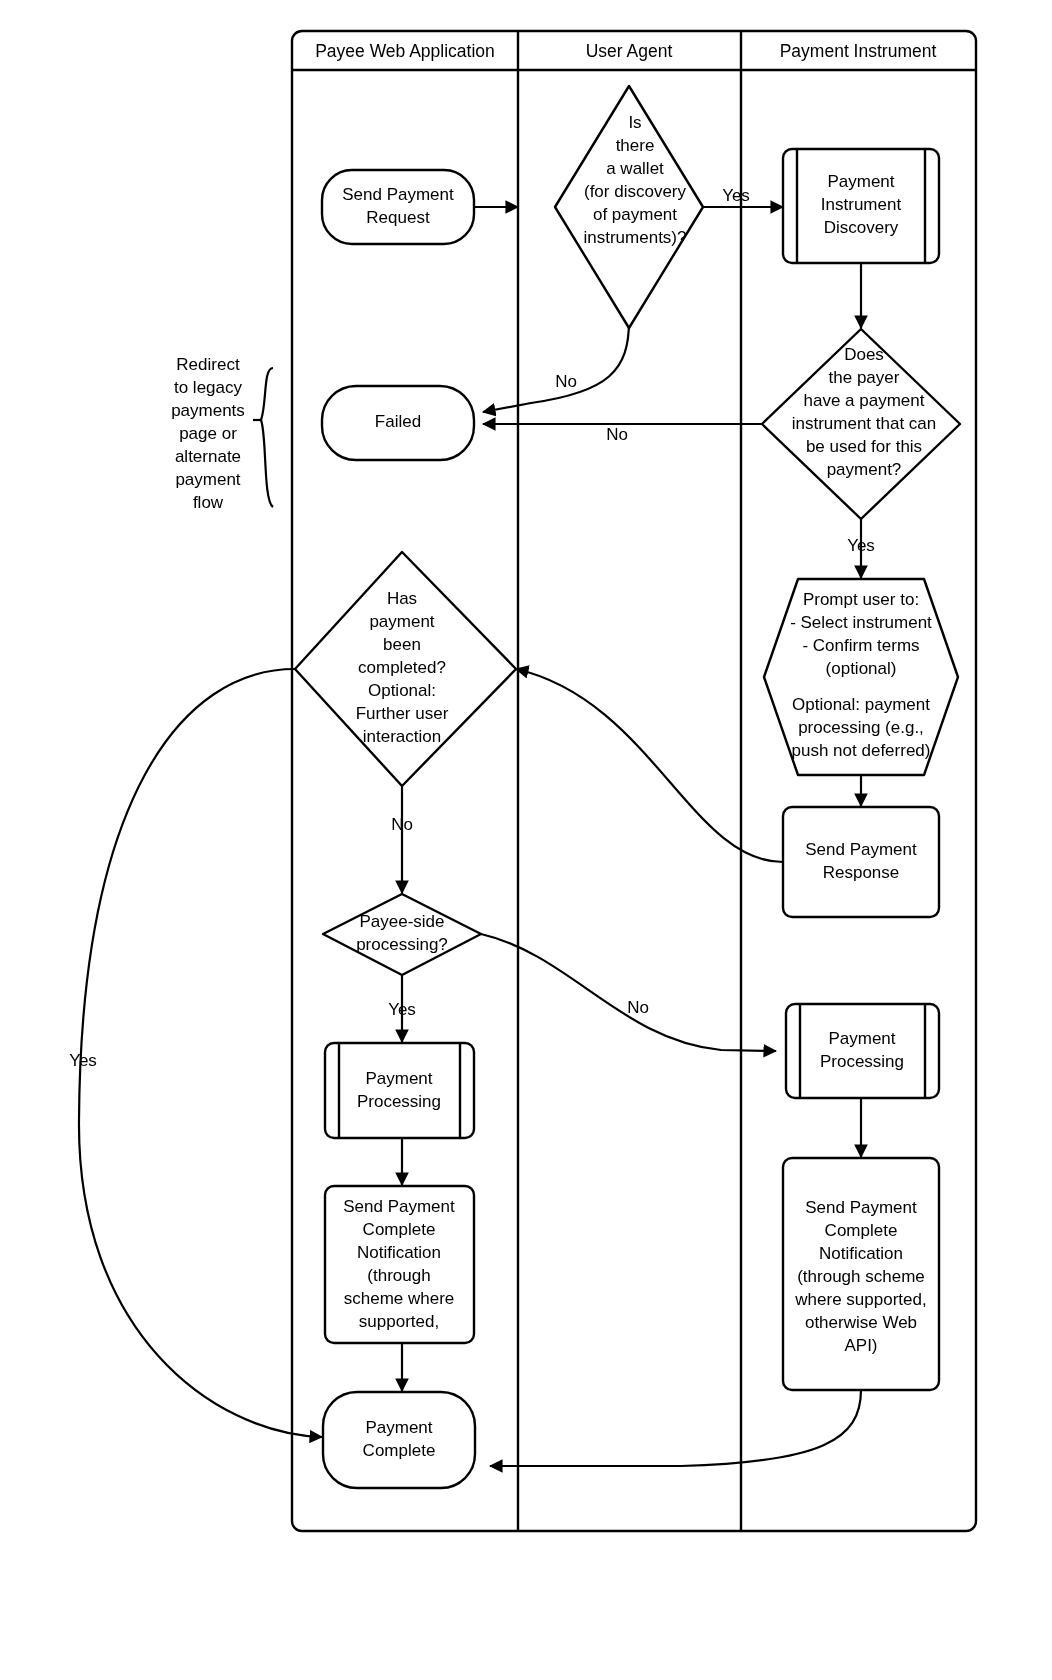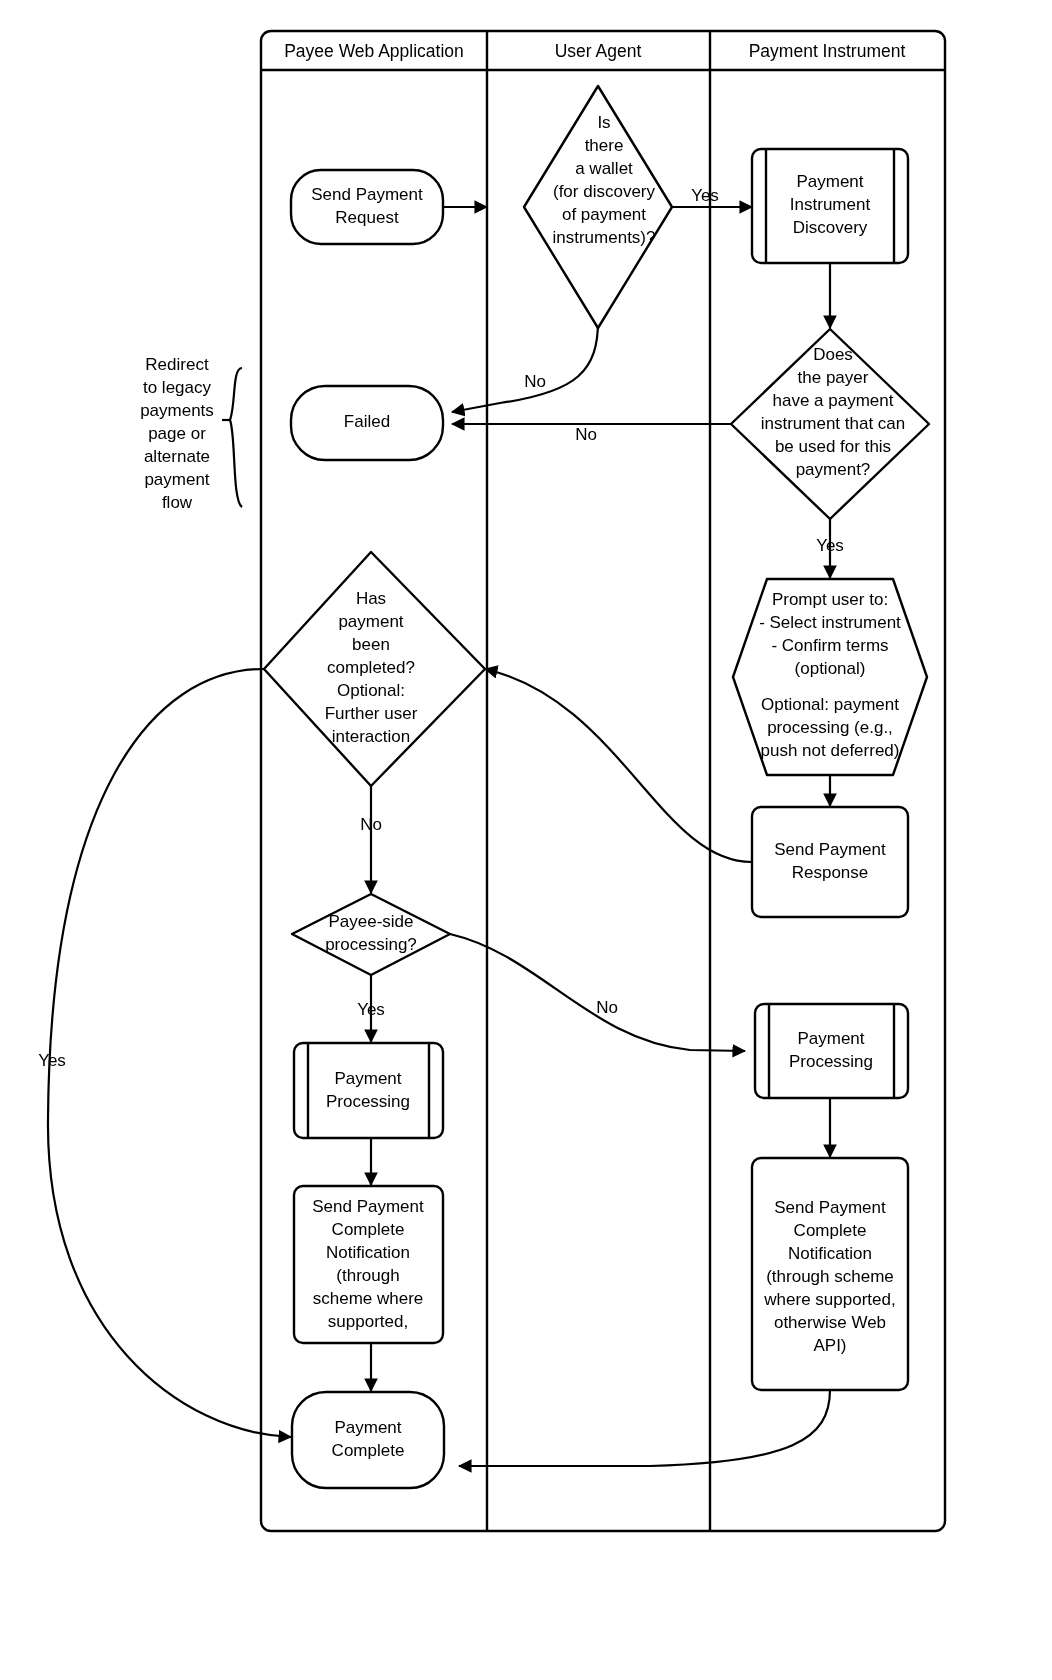--- a/index.html
+++ b/index.html
@@ -10,20 +10,21 @@
   body {
     width: 1052px;
     height: 1680px;
     font-family: "Liberation Sans", sans-serif;
     overflow: hidden;
   }
   #flow-root {
     position: relative;
     width: 862px;
     height: 1680px;
+    padding-left: 31px;
   }
   svg#flow-svg {
     display: block;
     width: 1052px;
     height: 1680px;
   }
   .shape {
     fill: #ffffff;
     stroke: #000000;
     stroke-width: 2.4;

